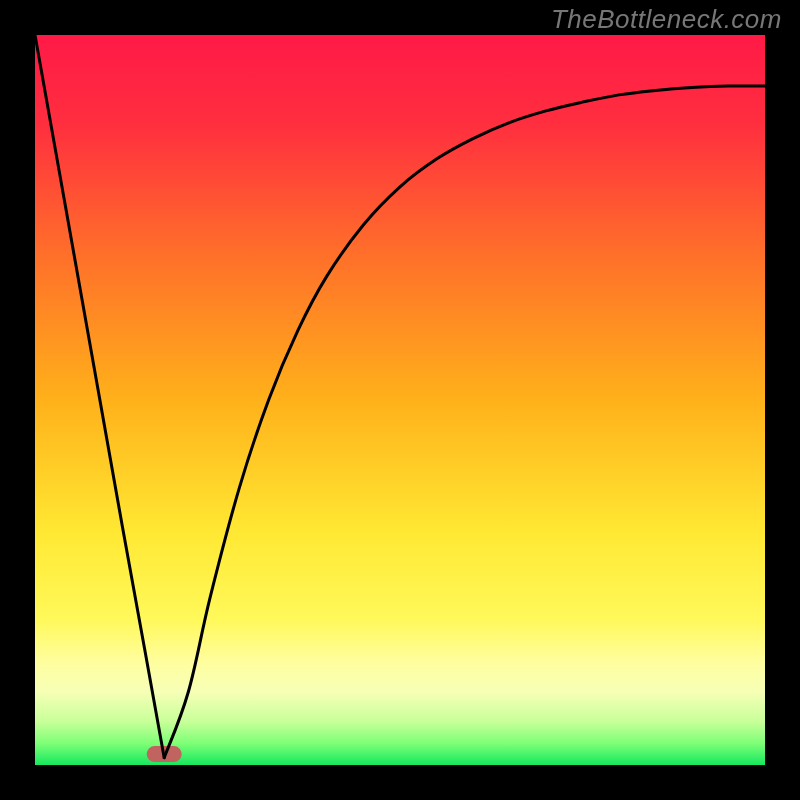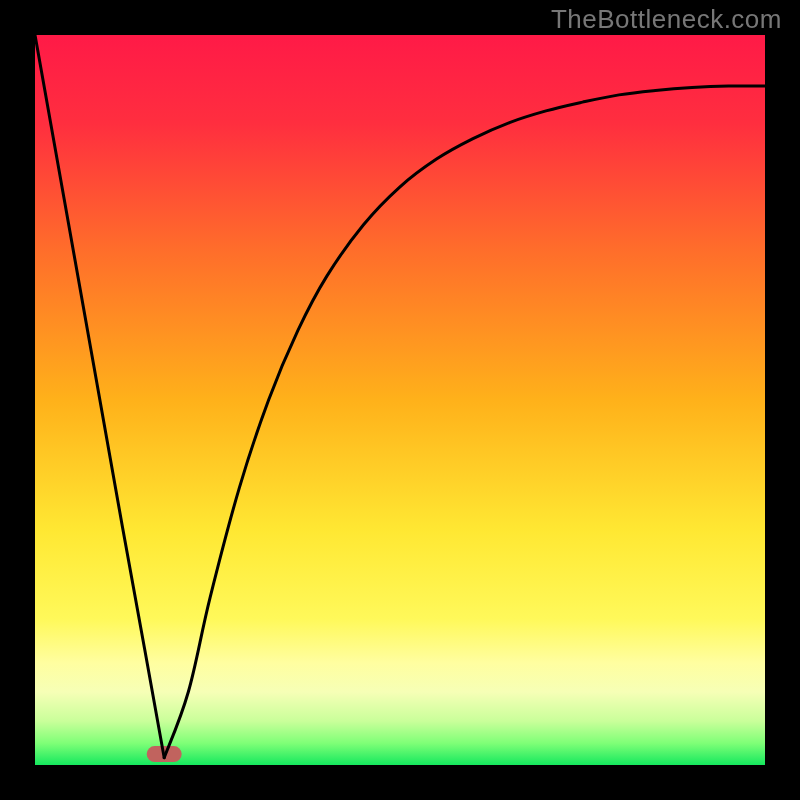--- a/index.html
+++ b/index.html
@@ -9,20 +9,21 @@
     height: 800px;
     overflow: hidden;
     background: #000;
     font-family: Arial, Helvetica, sans-serif;
   }
   .frame {
     position: relative;
     width: 800px;
     height: 800px;
     background: #000;
+    font-style: italic;
   }
   .watermark {
     position: absolute;
     top: 4px;
     right: 18px;
     color: #777;
     font-size: 26px;
     font-weight: 500;
     letter-spacing: 0.5px;
     z-index: 10;

